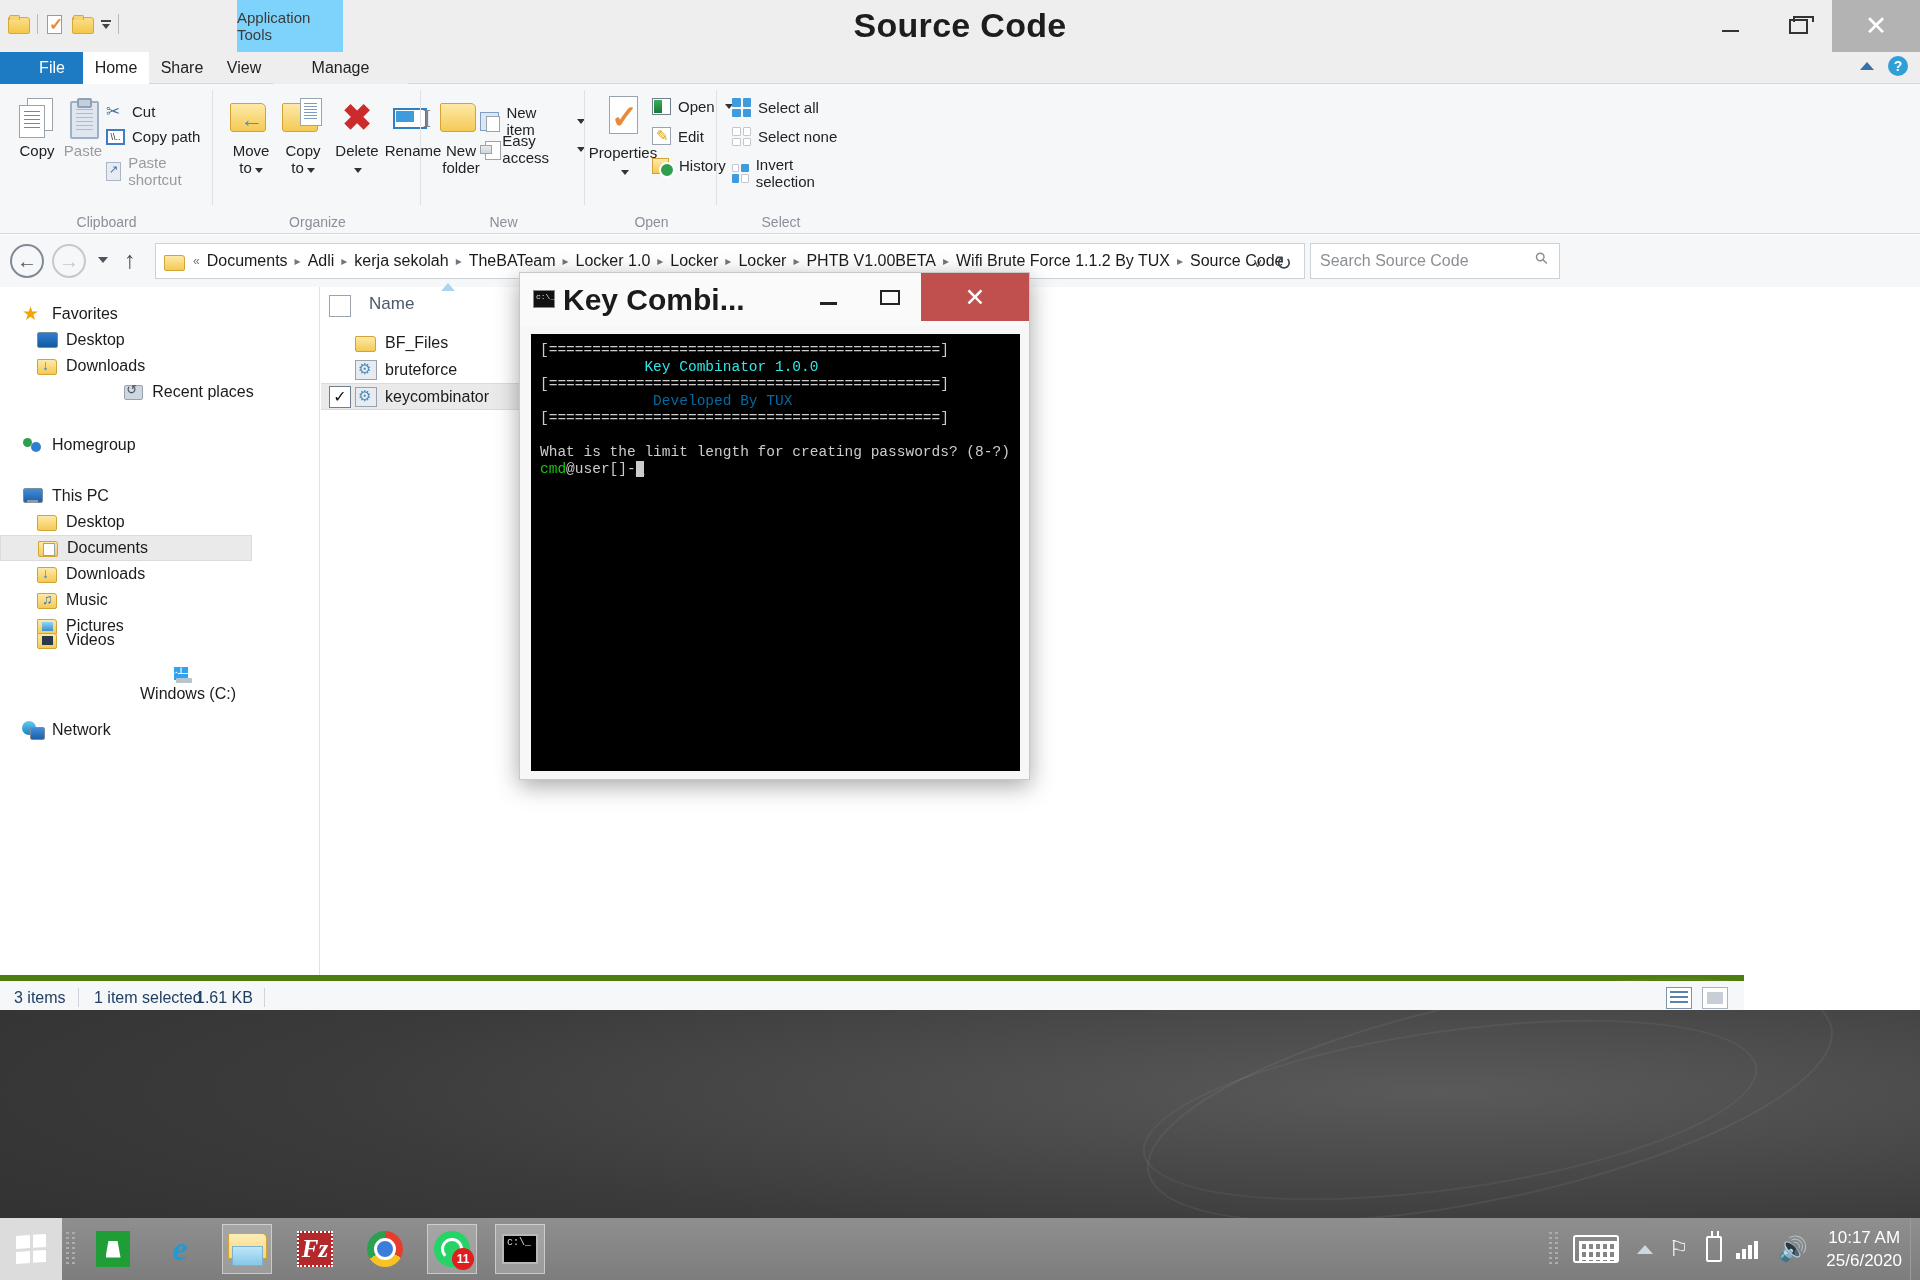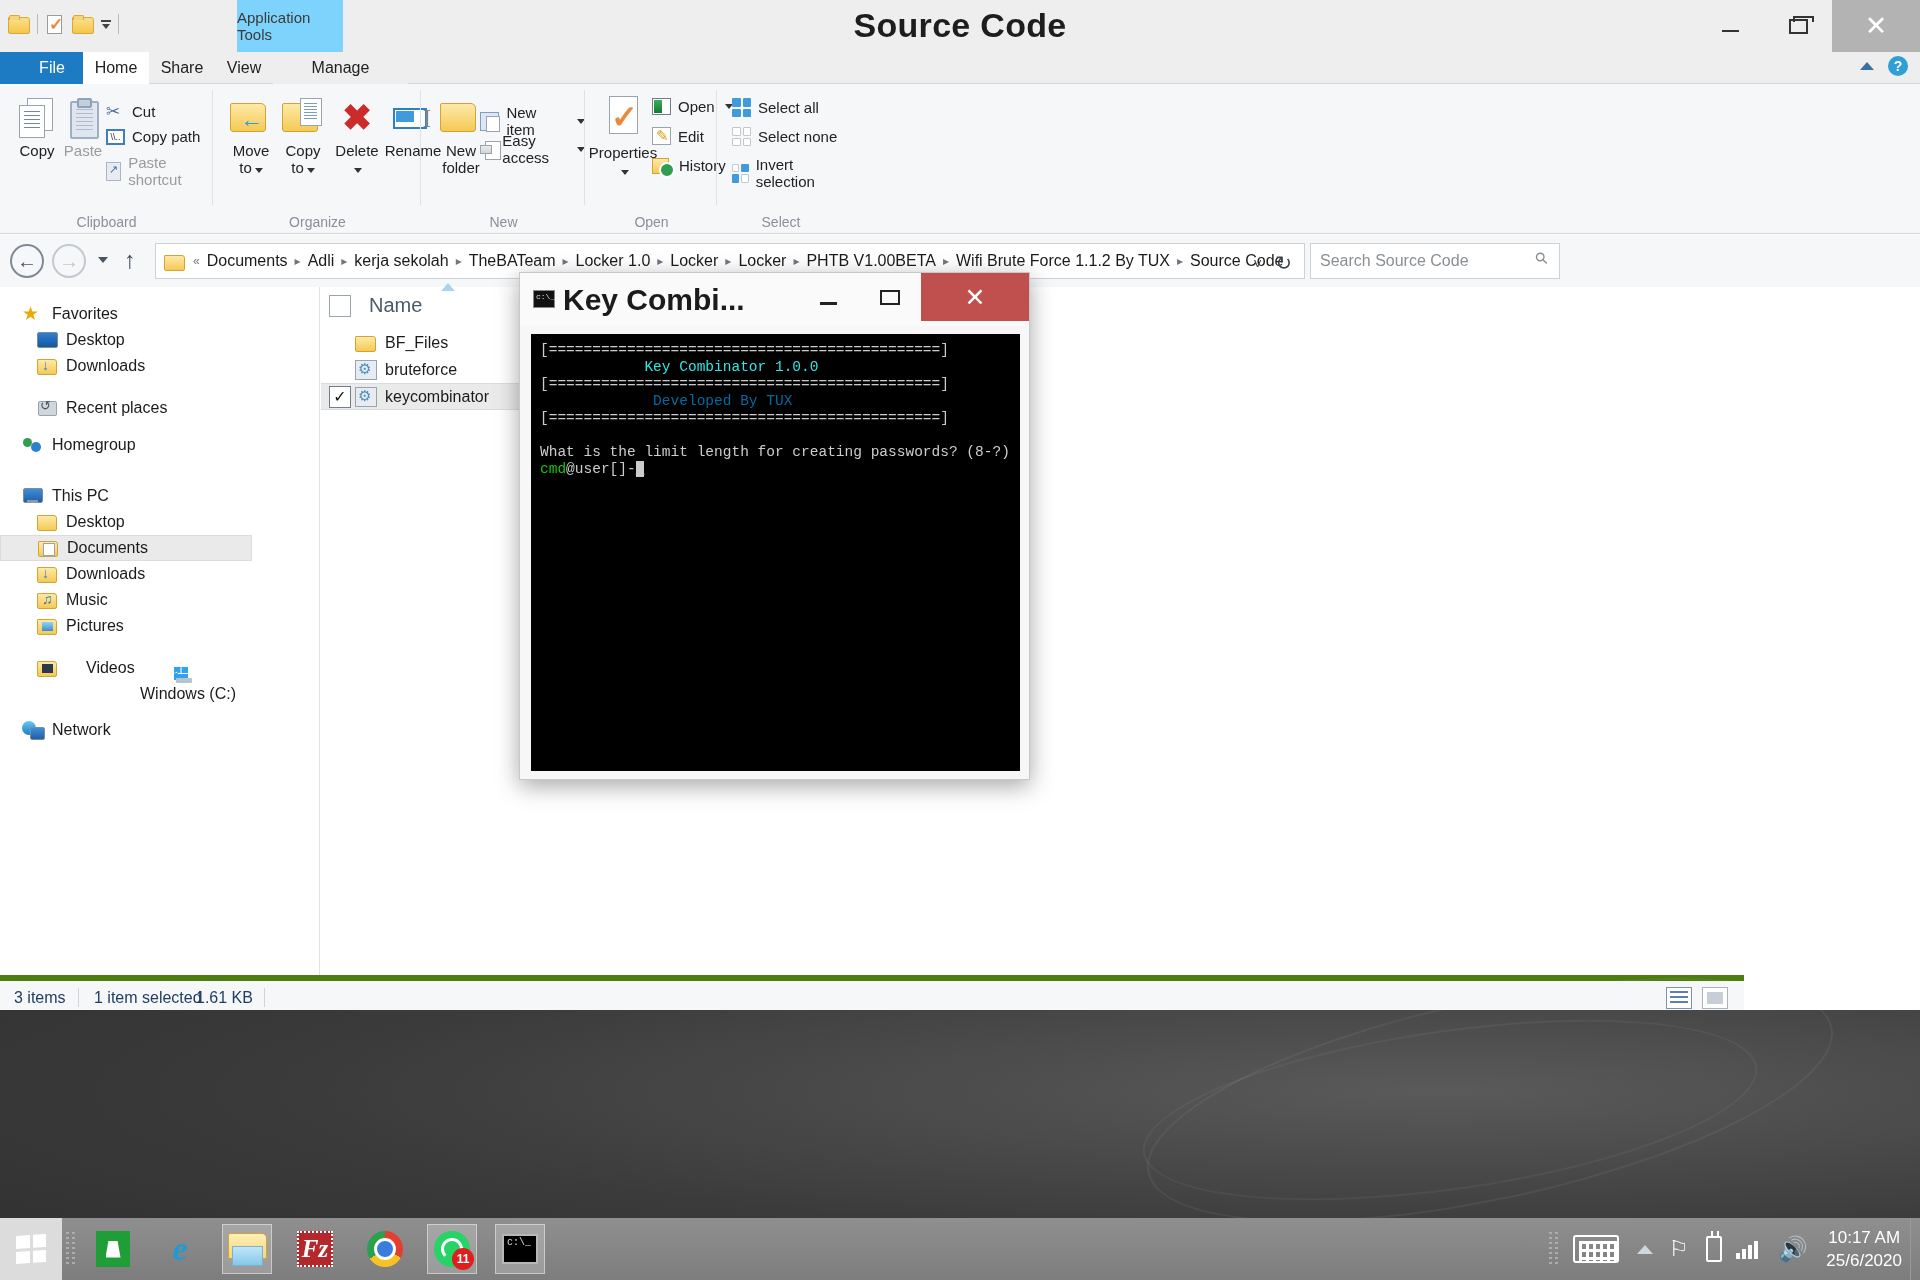--- a/index.html
+++ b/index.html
@@ -177,21 +177,21 @@
   .ic-win::before{content:"";position:absolute;left:1px;top:2px;width:14px;height:13px;display:block;
     background: linear-gradient(#2fa3ef,#2fa3ef); clip-path: polygon(0 0,46% 0,46% 46%,0 46%, 0 0, 54% 0, 100% 0, 100% 46%, 54% 46%, 54% 0, 0 54%, 46% 54%, 46% 100%, 0 100%, 0 54%, 54% 54%, 100% 54%, 100% 100%, 54% 100%);}
   .ic-win::after{content:"";position:absolute;left:3px;top:13px;width:16px;height:5px;background:#b9c3cd;border-radius:1px;}
   .ic-net::before{content:"";position:absolute;left:0px;top:1px;width:14px;height:14px;border-radius:50%;background:linear-gradient(#67c9f5,#1a7fbf);}
   .ic-net::after{content:"";position:absolute;left:8px;top:7px;width:13px;height:11px;background:linear-gradient(#3f8fd8,#1f5ea8);border:1px solid #7d8c9c;border-radius:2px;}
 
   
   .filelist { position:absolute; top:287px; left:321px; width:1599px; height:688px; background:#fff; }
   .col-header { position:absolute; top:0; left:0; width:1599px; height:36px; }
   .col-check { position:absolute; left:8px; top:8px; width:22px; height:22px; border:1px solid #9aa4ae; background:#fff; }
-  .col-name { position:absolute; left:48px; top:7px; font-size:20px; color:#4b5a6b; }
+  .col-name { position:absolute; left:48px; top:7px; font-size:17px; color:#4b5a6b; }
   .col-sort { position:absolute; left:120px; top:-4px; width:0;height:0;border-left:7px solid transparent;border-right:7px solid transparent;border-bottom:8px solid #a8d4f0;}
   .frow { position:absolute; left:0; height:27px; display:flex; align-items:center; font-size:16px; color:#1b1b1b; }
   .frow.sel { background:#eaeaea; border-top:1px solid #dcdcdc; border-bottom:1px solid #dcdcdc; }
   .frow .chk { width:22px; height:22px; margin-left:8px; margin-right:4px; border:1px solid #6f7d8c; background:#fff; display:flex; align-items:center; justify-content:center; font-size:16px; color:#111; }
   .frow .chk.hidden { visibility:hidden; }
   .frow .ico { width:22px; height:20px; margin-right:8px; position:relative; flex:0 0 auto; }
   .ic-rowfold::before{content:"";position:absolute;left:0;top:3px;width:19px;height:14px;background:linear-gradient(#fde9a8,#f5ca55);border:1px solid #d2a335;border-radius:1px 3px 2px 2px;}
   .ic-bat { width:21px;height:20px; background:#e8ecf0; border:1px solid #97a3b0; position:relative;}
   .ic-bat::after{content:"\2699";position:absolute;left:2px;top:-1px;font-size:15px;color:#4a90c4;}
 
@@ -520,21 +520,21 @@
       <span>Favorites</span>
     </div>
     <div class="sb-item" style="top:40px; left:36px;">
       <span class="sb-ico ic-desk"></span>
       <span>Desktop</span>
     </div>
     <div class="sb-item" style="top:66px; left:36px;">
       <span class="sb-ico ic-fold ic-dl"></span>
       <span>Downloads</span>
     </div>
-    <div class="sb-item" style="top:108px; left:36px;">
+    <div class="sb-item" style="top:92px; left:36px;justify-content:center;">
       <span class="sb-ico ic-recent"></span>
       <span>Recent places</span>
     </div>
 
     <div class="sb-item" style="top:145px; left:22px;">
       <span class="sb-ico ic-home"></span>
       <span>Homegroup</span>
     </div>
 
     <div class="sb-item" style="top:196px; left:22px;">
@@ -554,21 +554,21 @@
       <span>Downloads</span>
     </div>
     <div class="sb-item" style="top:300px; left:36px;">
       <span class="sb-ico ic-fold ic-music"></span>
       <span>Music</span>
     </div>
     <div class="sb-item" style="top:326px; left:36px;">
       <span class="sb-ico ic-fold ic-pics"></span>
       <span>Pictures</span>
     </div>
-    <div class="sb-item" style="top:368px; left:36px;gap:20px;">
+    <div class="sb-item" style="top:340px; left:36px;">
       <span class="sb-ico ic-fold ic-vids"></span>
       <span>Videos</span>
     </div>
     <div class="sb-item" style="top:378px; left:36px;flex-direction:column;">
       <span class="sb-ico ic-win"></span>
       <span>Windows (C:)</span>
     </div>
 
     <div class="sb-item" style="top:430px; left:22px;">
       <span class="sb-ico ic-net"></span>

